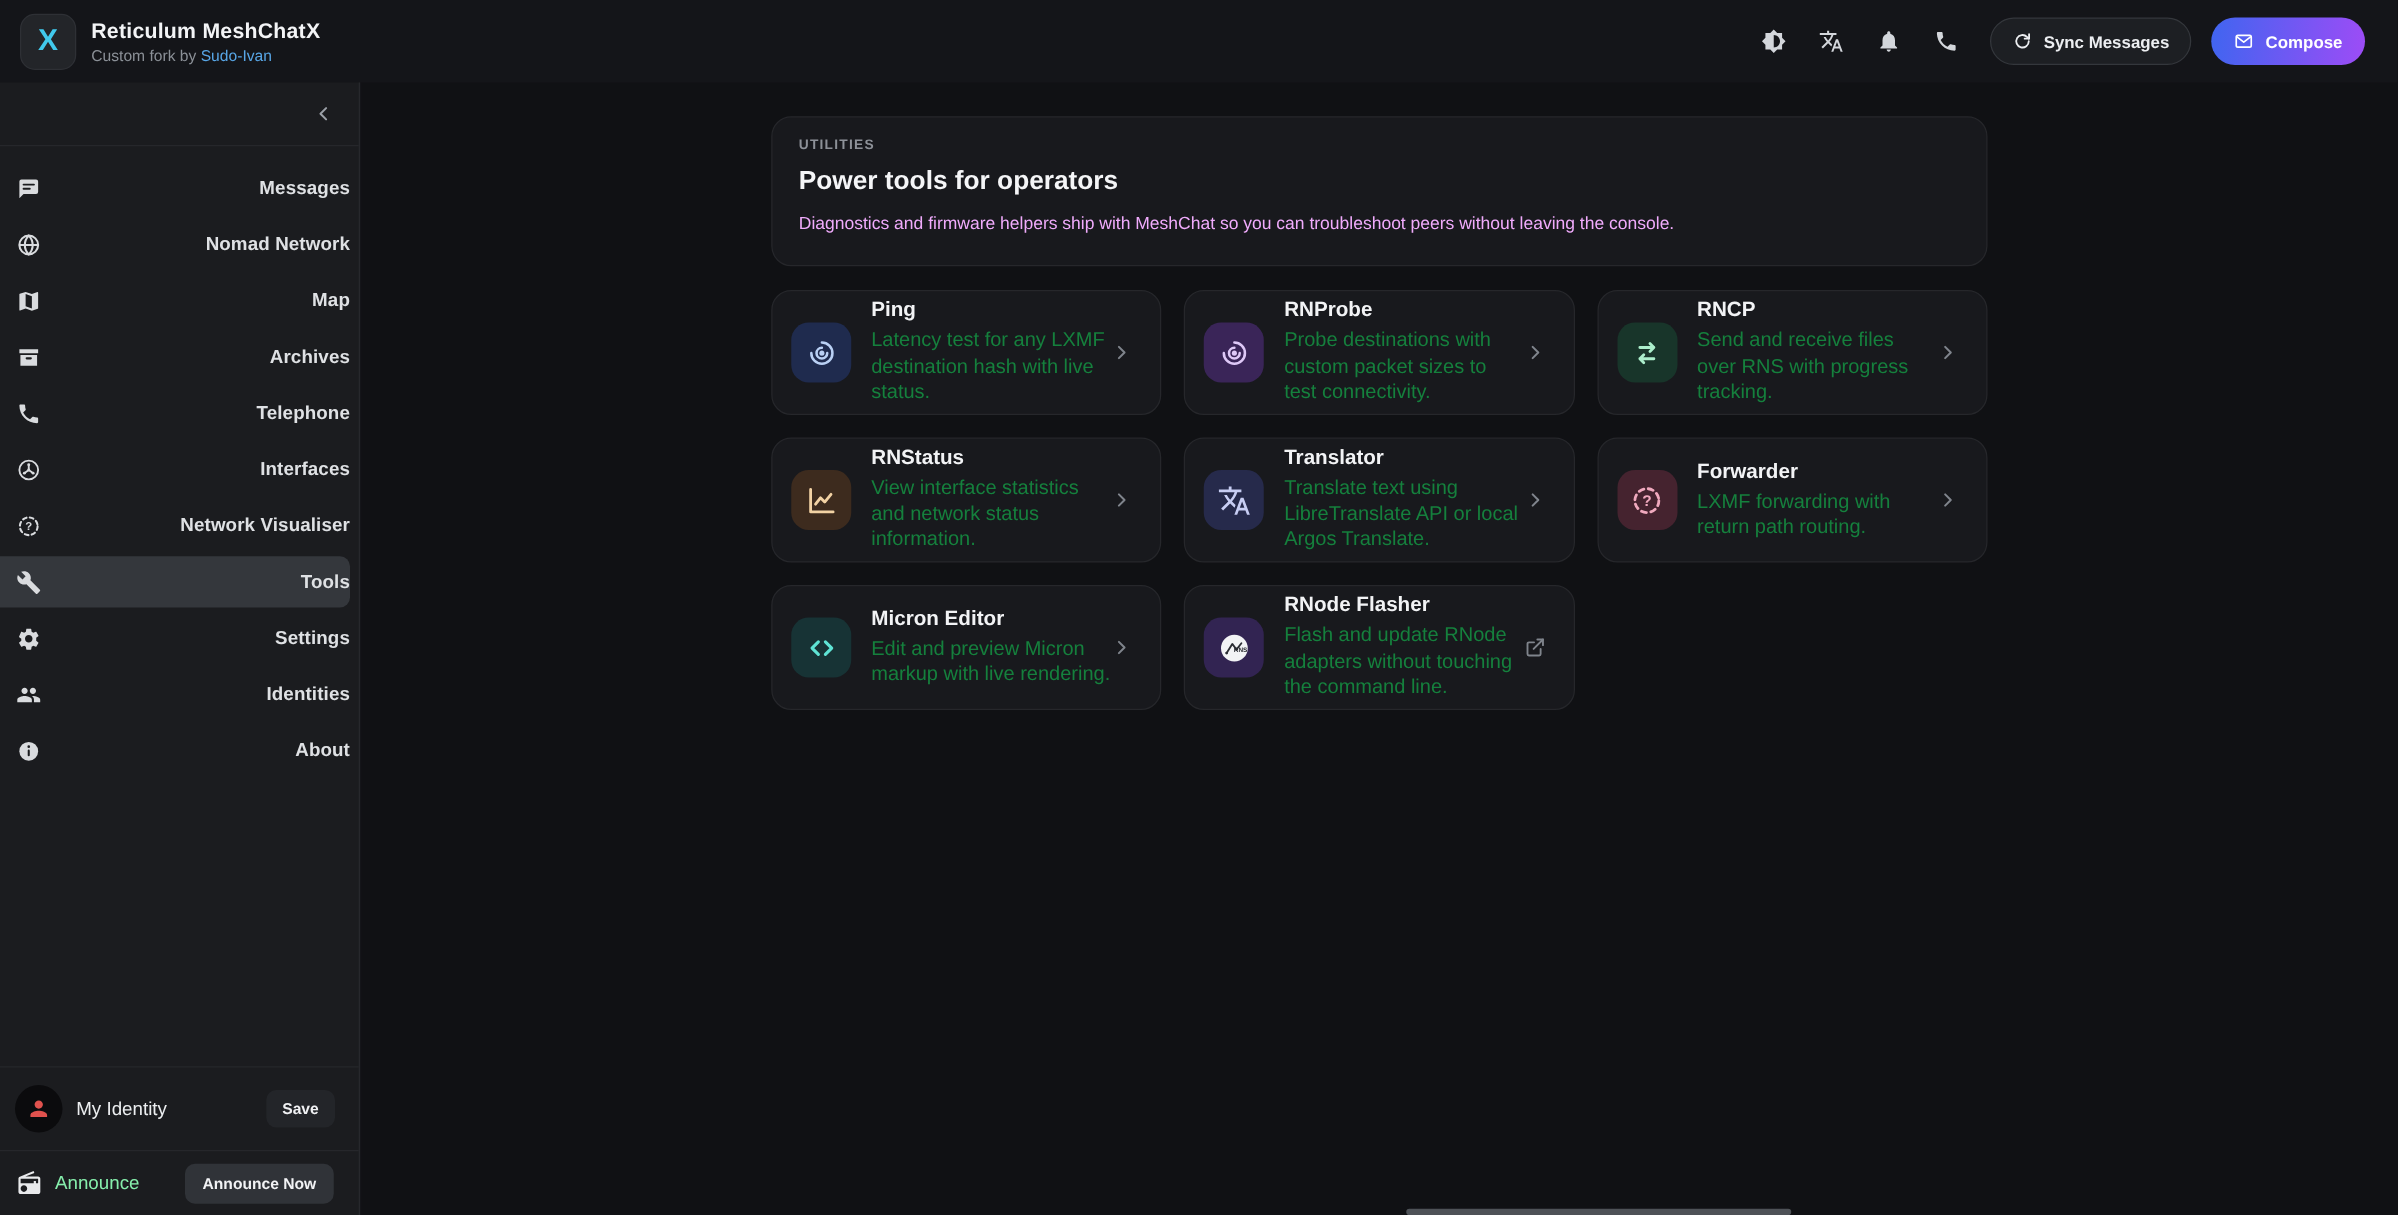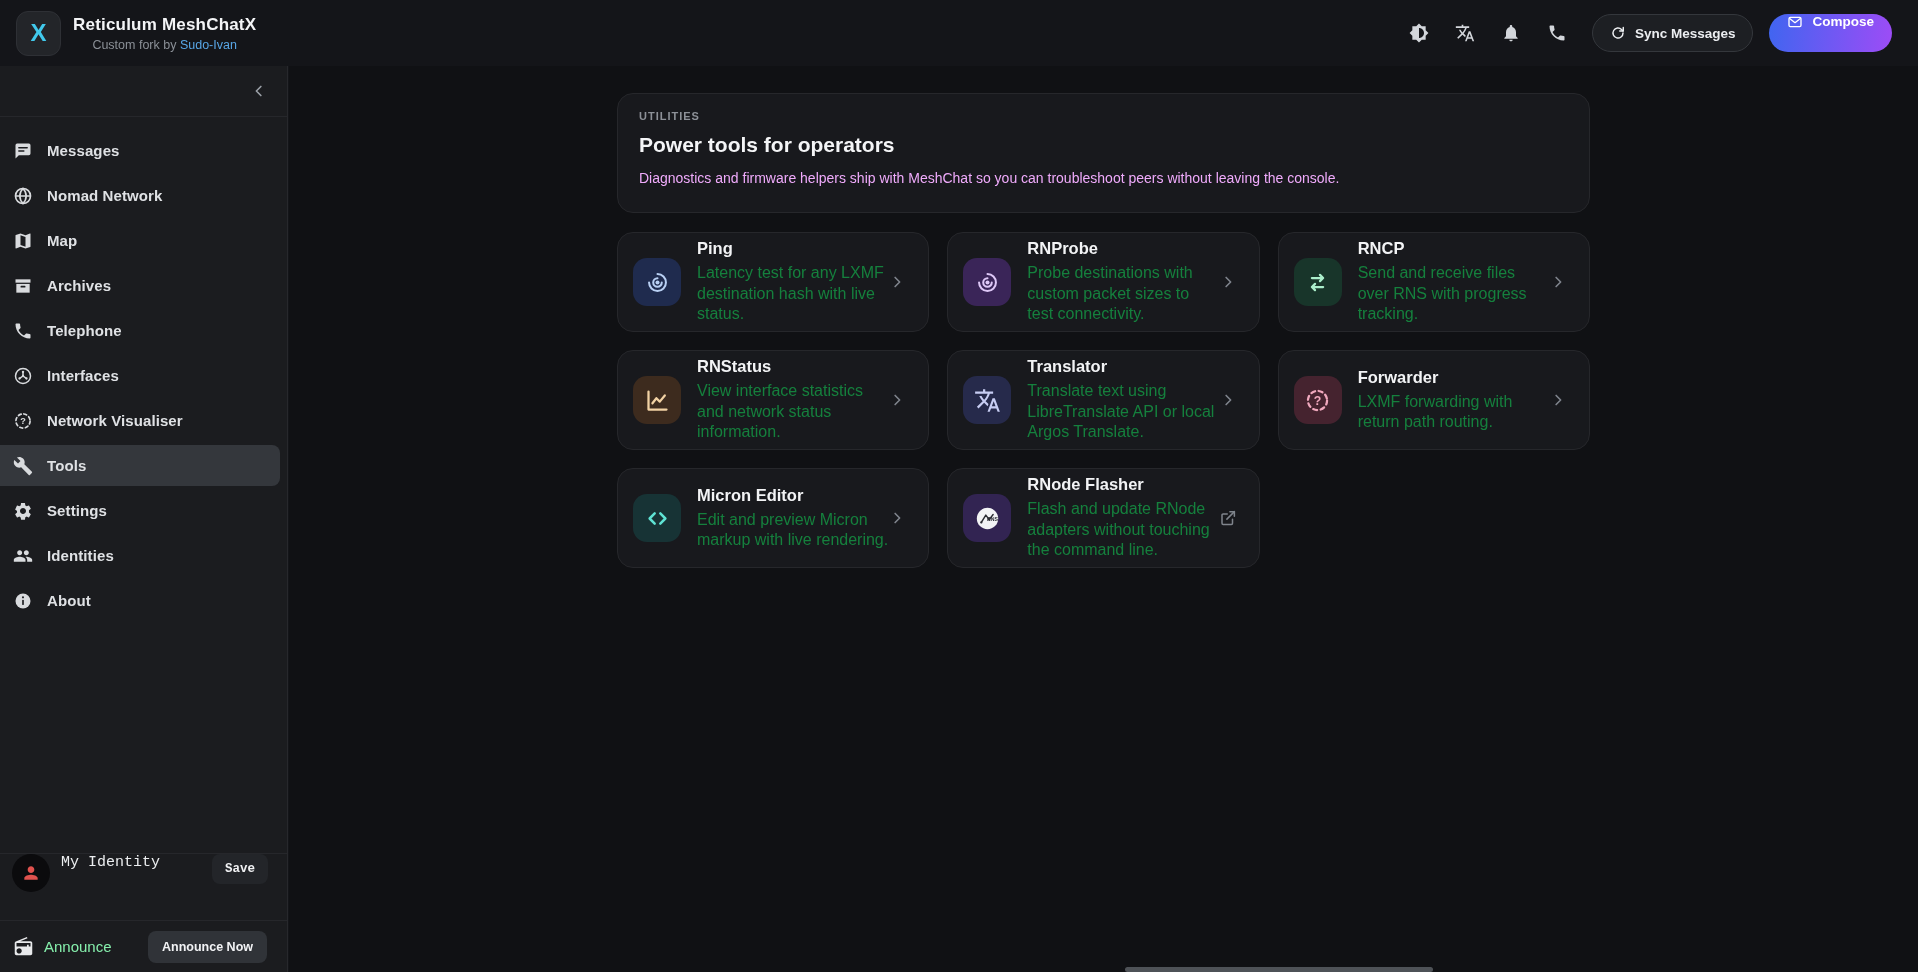--- a/index.html
+++ b/index.html
@@ -20,41 +20,41 @@
     display: flex; align-items: center;
     padding: 0 26px 0 16px;
   }
   .logo {
     width: 45px; height: 45px; border-radius: 12px;
     background: #232529; border: 1px solid #2e3035;
     display: flex; align-items: center; justify-content: center;
     cursor: pointer; flex: none;
   }
   .logo-x { font-size: 24px; font-weight: 700; color: #41c9ec; line-height: 1; }
-  .app-titles { margin-left: 12px; text-align: center; }
+  .app-titles { margin-left: 12px; }
   .app-title { font-size: 17px; font-weight: 700; color: #f3f4f6; letter-spacing: .2px; }
   .app-subtitle { font-size: 12.5px; color: #8b9097; margin-top: 3px; }
   .app-subtitle a { color: #58a6e6; text-decoration: none; cursor: pointer; }
   .topbar-right { margin-left: auto; display: flex; align-items: center; gap: 12px; }
   .tb-iconbtn {
     width: 34px; height: 34px; border: 0; background: transparent; color: #d3d6db;
     display: flex; align-items: center; justify-content: center; cursor: pointer; border-radius: 8px;
   }
   .tb-iconbtn svg { width: 20px; height: 20px; }
   .sync-btn {
     height: 38px; border-radius: 19px; background: #1d1f23; border: 1px solid #34373c;
     color: #eceef1; font-family: inherit; font-size: 13.5px; font-weight: 600;
     display: flex; align-items: center; gap: 9px; padding: 0 17px; cursor: pointer; margin-left: 6px;
   }
   .sync-btn svg { width: 16px; height: 16px; }
   .compose-btn {
     height: 38px; border-radius: 19px; border: 0;
     background: linear-gradient(95deg, #4065f0, #9d4cf6);
     color: #fff; font-family: inherit; font-size: 13.5px; font-weight: 700;
-    display: flex; gap: 9px; padding: 0 18px; cursor: pointer; margin-left: 4px;
+    display: flex; align-items: center; gap: 9px; padding: 0 18px; cursor: pointer; margin-left: 4px;
   }
   .compose-btn svg { width: 16px; height: 16px; }
 
   
   .sidebar {
     position: absolute; top: 66px; left: 0; bottom: 0; width: 288px;
     background: #1b1c1f; border-right: 1px solid #27282c;
     display: flex; flex-direction: column;
   }
   .sidebar-head {
@@ -63,29 +63,29 @@
   }
   .collapse-btn {
     width: 28px; height: 28px; background: transparent; border: 0; color: #9ba0a7;
     display: flex; align-items: center; justify-content: center; cursor: pointer;
   }
   .collapse-btn svg { width: 18px; height: 18px; }
   .nav { flex: 1; padding-top: 13px; overflow: hidden; }
   .nav-item {
     height: 41px; margin-bottom: 4px; width: 280px;
     display: flex; align-items: center; gap: 14px; padding-left: 13px;
-    border-radius: 0 8px 8px 0; cursor: pointer;
+    border-radius: 0 8px 8px 0; cursor: pointer; justify-content: space-between;
   }
   .nav-item.active { background: #34373c; }
   .nav-icon { color: #d9dbde; flex: none; display: flex; }
   .nav-icon svg { width: 20px; height: 20px; }
   .nav-label { font-size: 15px; font-weight: 700; color: #dfe1e4; letter-spacing: .1px; }
 
   .sidebar-bottom { flex: none; border-top: 1px solid #26272b; }
-  .identity-row { height: 66px; display: flex; align-items: flex-start; padding: 0 19px 0 12px; font-family: Liberation Mono, monospace; }
+  .identity-row { height: 66px; display: flex; align-items: center; padding: 0 19px 0 12px; }
   .avatar {
     width: 38px; height: 38px; border-radius: 50%; background: #0b0b0d;
     display: flex; align-items: center; justify-content: center; flex: none;
   }
   .avatar svg { width: 20px; height: 20px; color: #e0524e; }
   .identity-label { margin-left: 11px; font-size: 15px; color: #eceef0; flex: 1; }
   .save-btn {
     background: #232529; border: 0; border-radius: 8px; color: #f0f1f3;
     font-family: inherit; font-size: 12.5px; font-weight: 700; padding: 8px 13px; cursor: pointer;
   }

